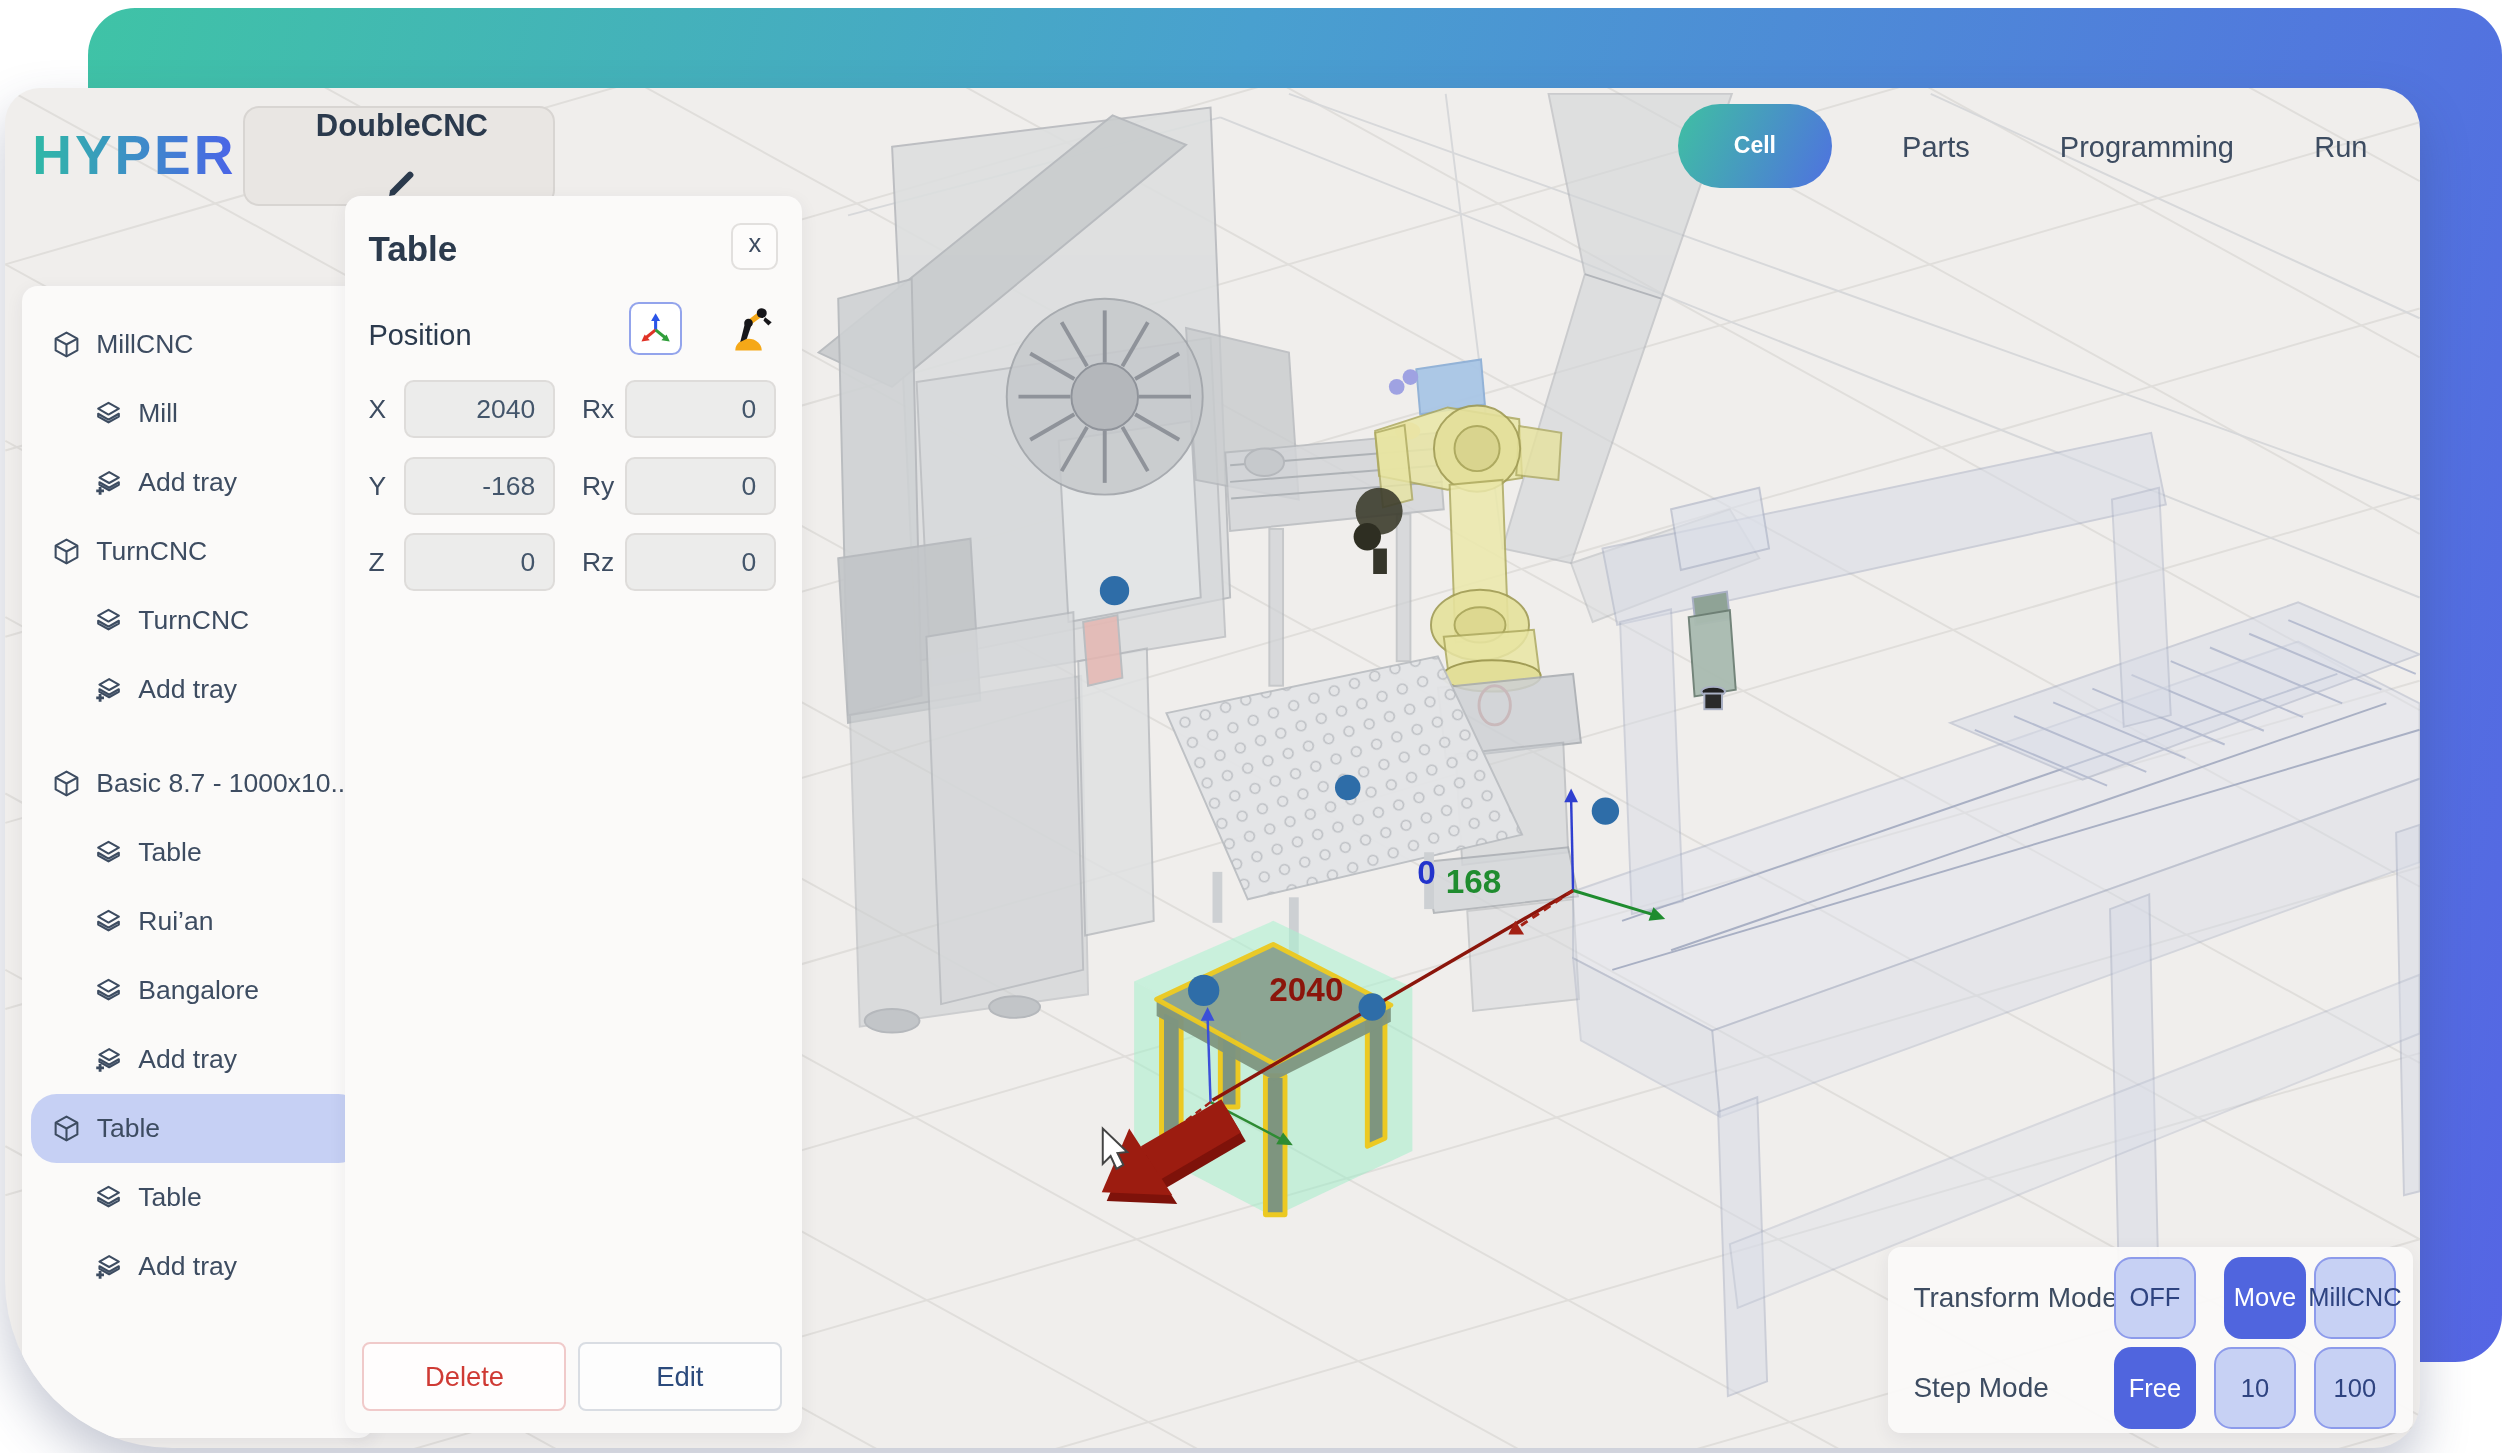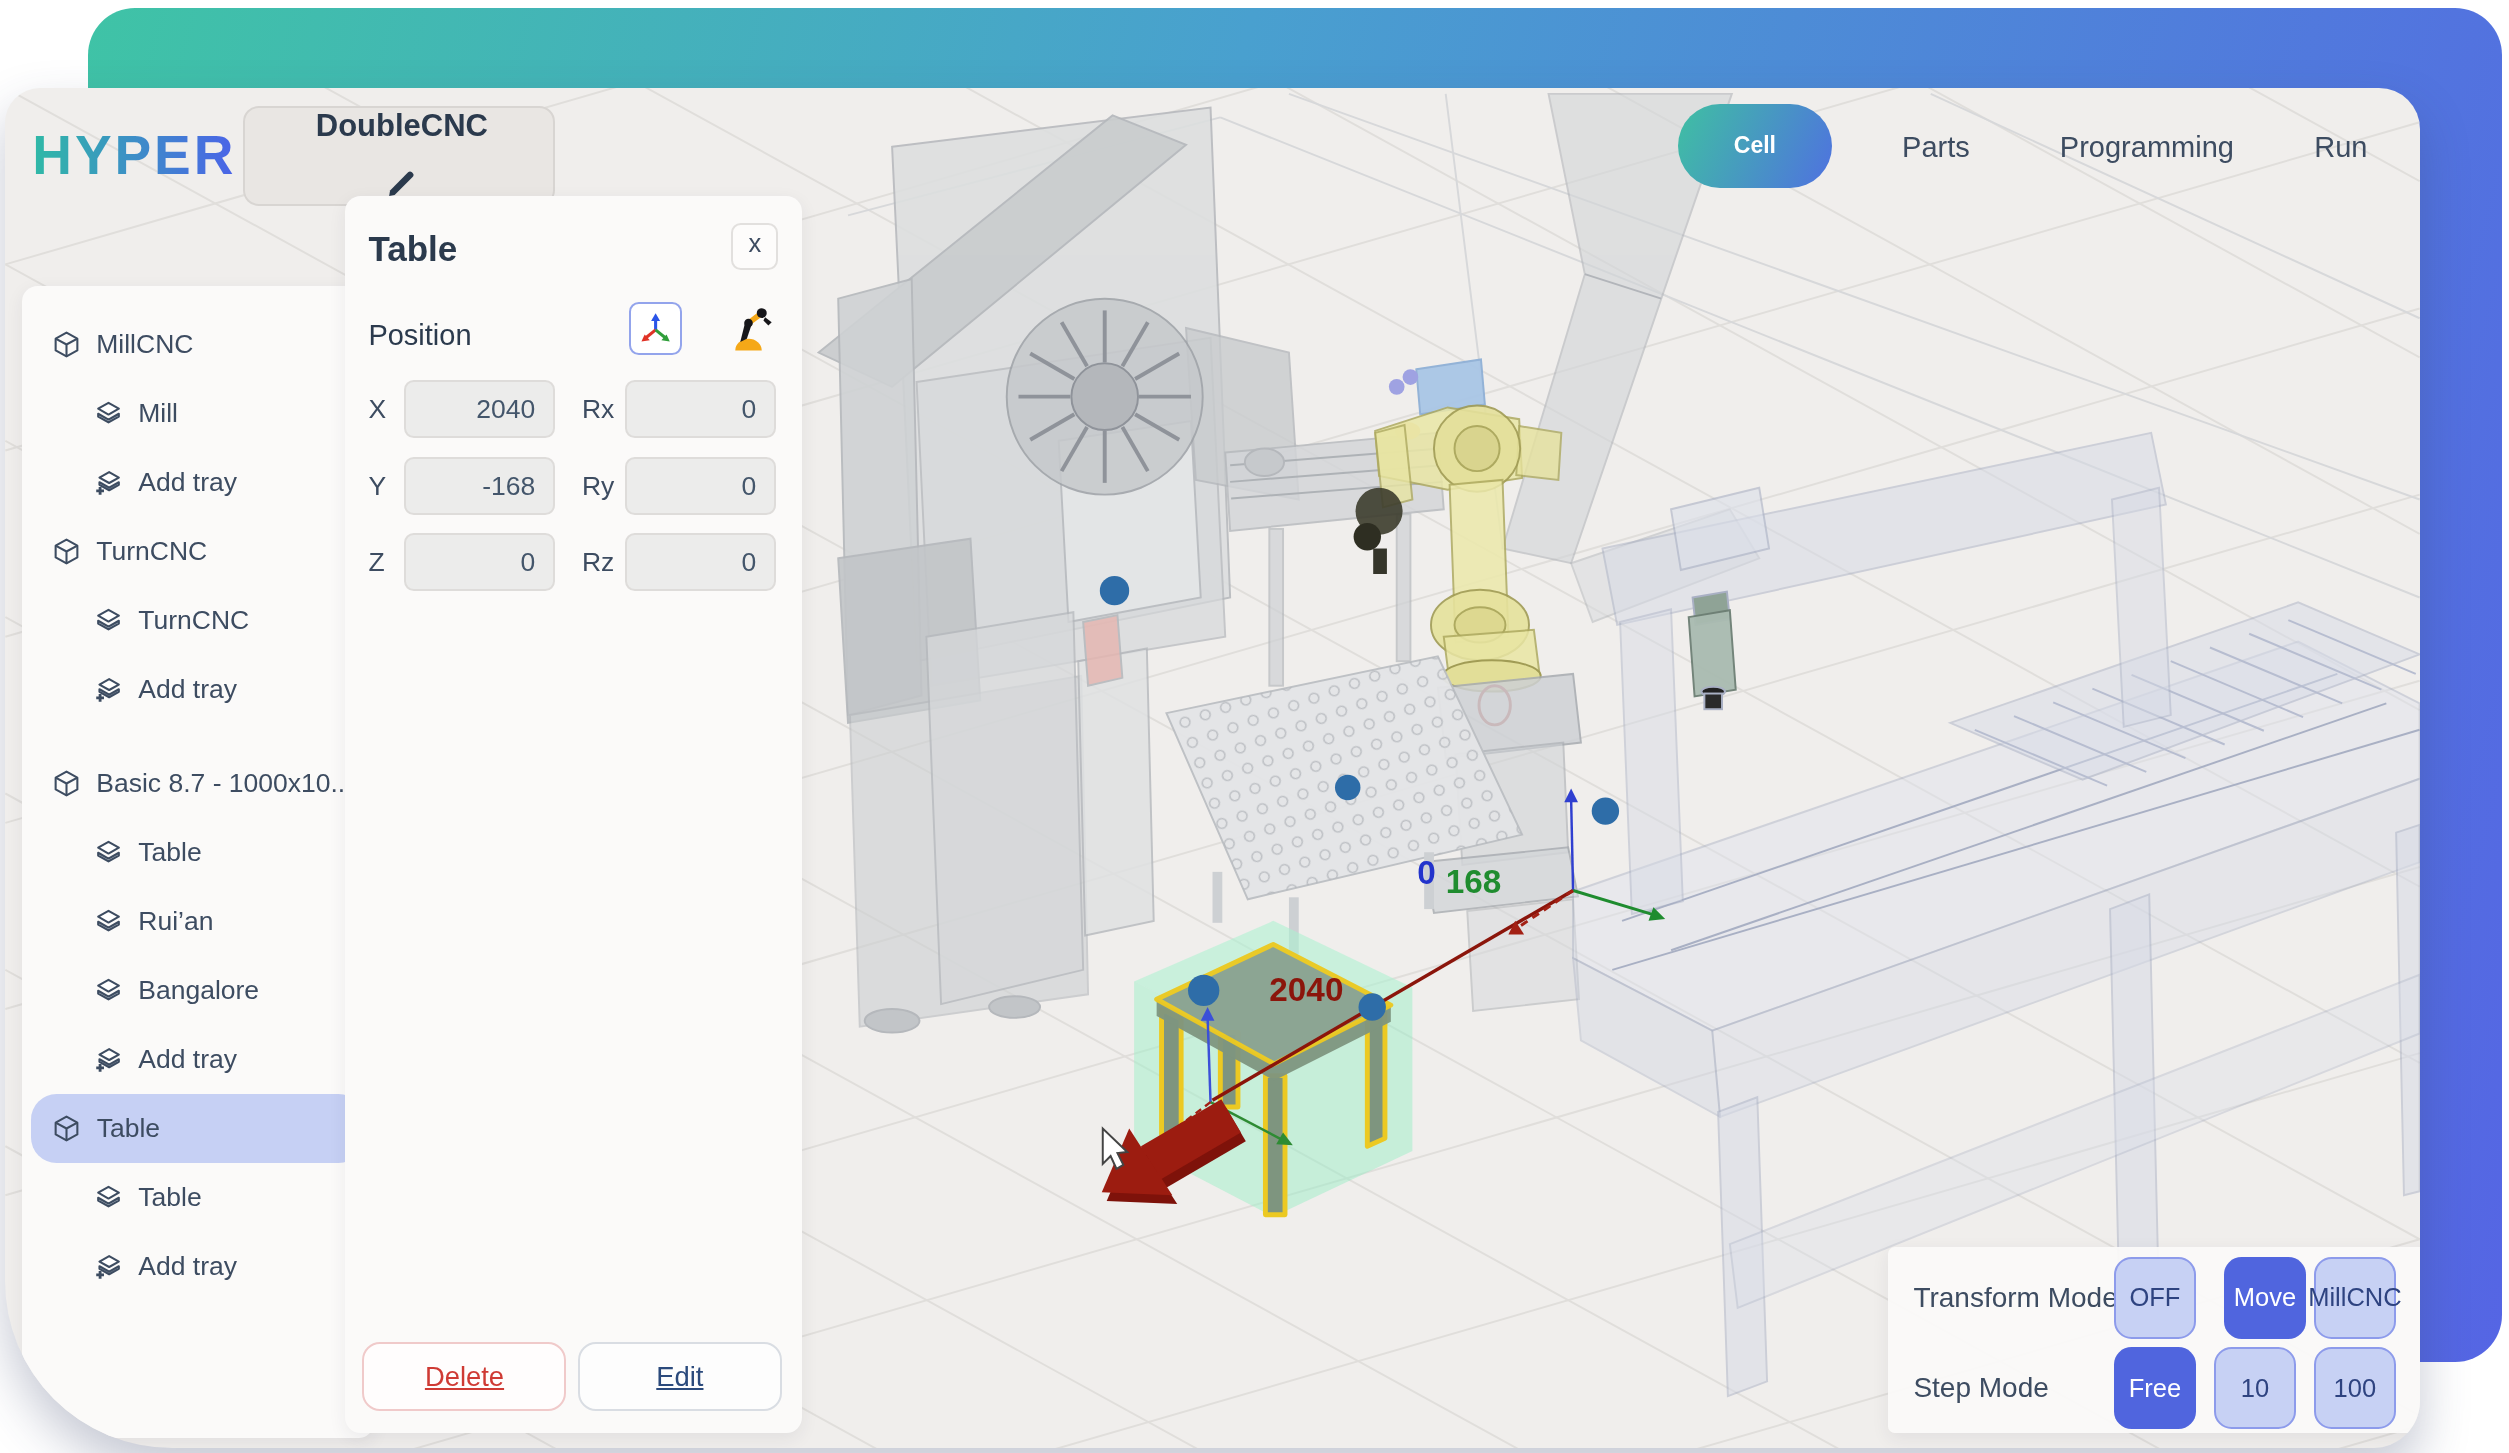--- a/index.html
+++ b/index.html
@@ -88,31 +88,30 @@
 
   .pos-row{position:absolute;height:58px;}
   .pos-label{position:absolute;font-size:26.5px;color:#3d4c61;line-height:58px;}
   .pos-input{
     position:absolute;width:151px;height:58px;box-sizing:border-box;
     background:#ececeb;border:2px solid #dedcda;border-radius:9.8px;
     font-size:26.5px;color:#44566b;text-align:right;padding-right:17.6px;
     font-family:"Liberation Sans","DejaVu Sans",sans-serif;
   }
   .btn{
-    position:absolute;height:69px;width:204px;border-radius:18px;background:#fffdfd;
-    display:flex;align-items:center;justify-content:center;font-size:27.4px;box-sizing:border-box;text-decoration:underline;
+    position:absolute;height:69px;width:204px;border-radius:8px;background:#fffdfd;
+    display:flex;align-items:center;justify-content:center;font-size:27.4px;box-sizing:border-box;
   }
   .btn-delete{left:17.6px;bottom:21.6px;border:2px solid #f0caca;color:#cf3a34;}
   .btn-edit{left:233px;bottom:21.6px;border:2px solid #d9dde3;color:#2b4a7c;background:#fdfdfd;}
 
   
   .transform-panel{
-    left:1883px;top:1159px;width:525px;height:186px;border-radius:7px;
+    left:1883px;top:1159px;width:525px;height:186px;border-radius:13px;
     background:rgba(251,250,249,.93);
-    padding-left:48px;
   }
   .tp-row{position:absolute;left:0;width:525px;height:82px;}
   .tp-row .tp-label{position:absolute;left:25.5px;top:0;height:82px;display:flex;align-items:center;font-size:28px;color:#3d4c61;}
   .tp-btn{
     position:absolute;top:0;width:82px;height:82px;border-radius:17.6px;box-sizing:border-box;
     display:flex;align-items:center;justify-content:center;font-size:25.5px;
     background:#c7d1f4;border:2px solid #8d9beb;color:#2e4380;
   }
   .tp-btn.active{background:var(--accent,#5065de);border:none;color:#fff;}
 </style>

